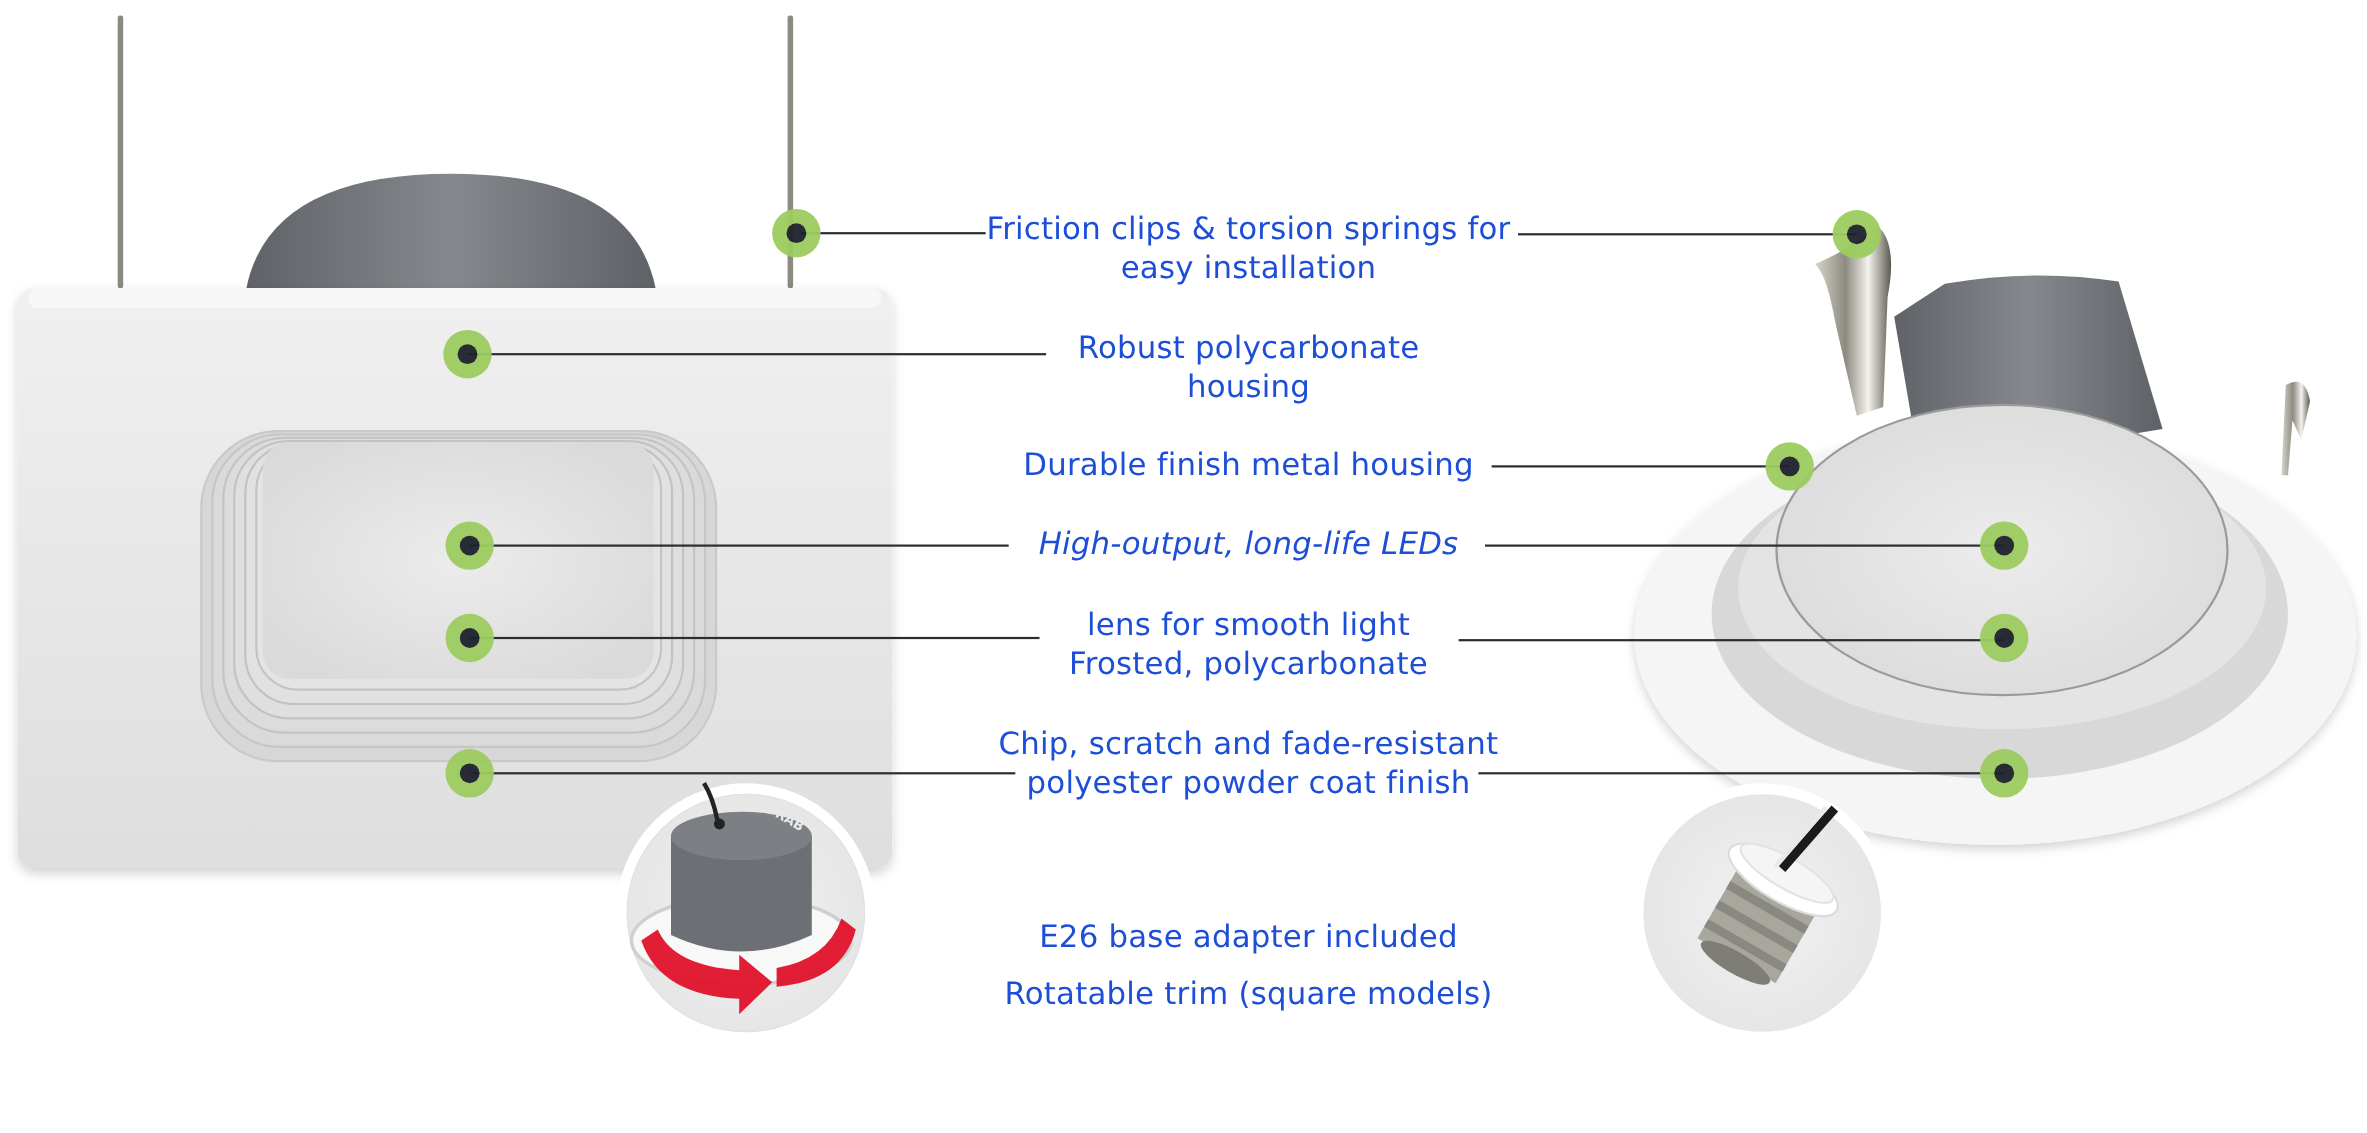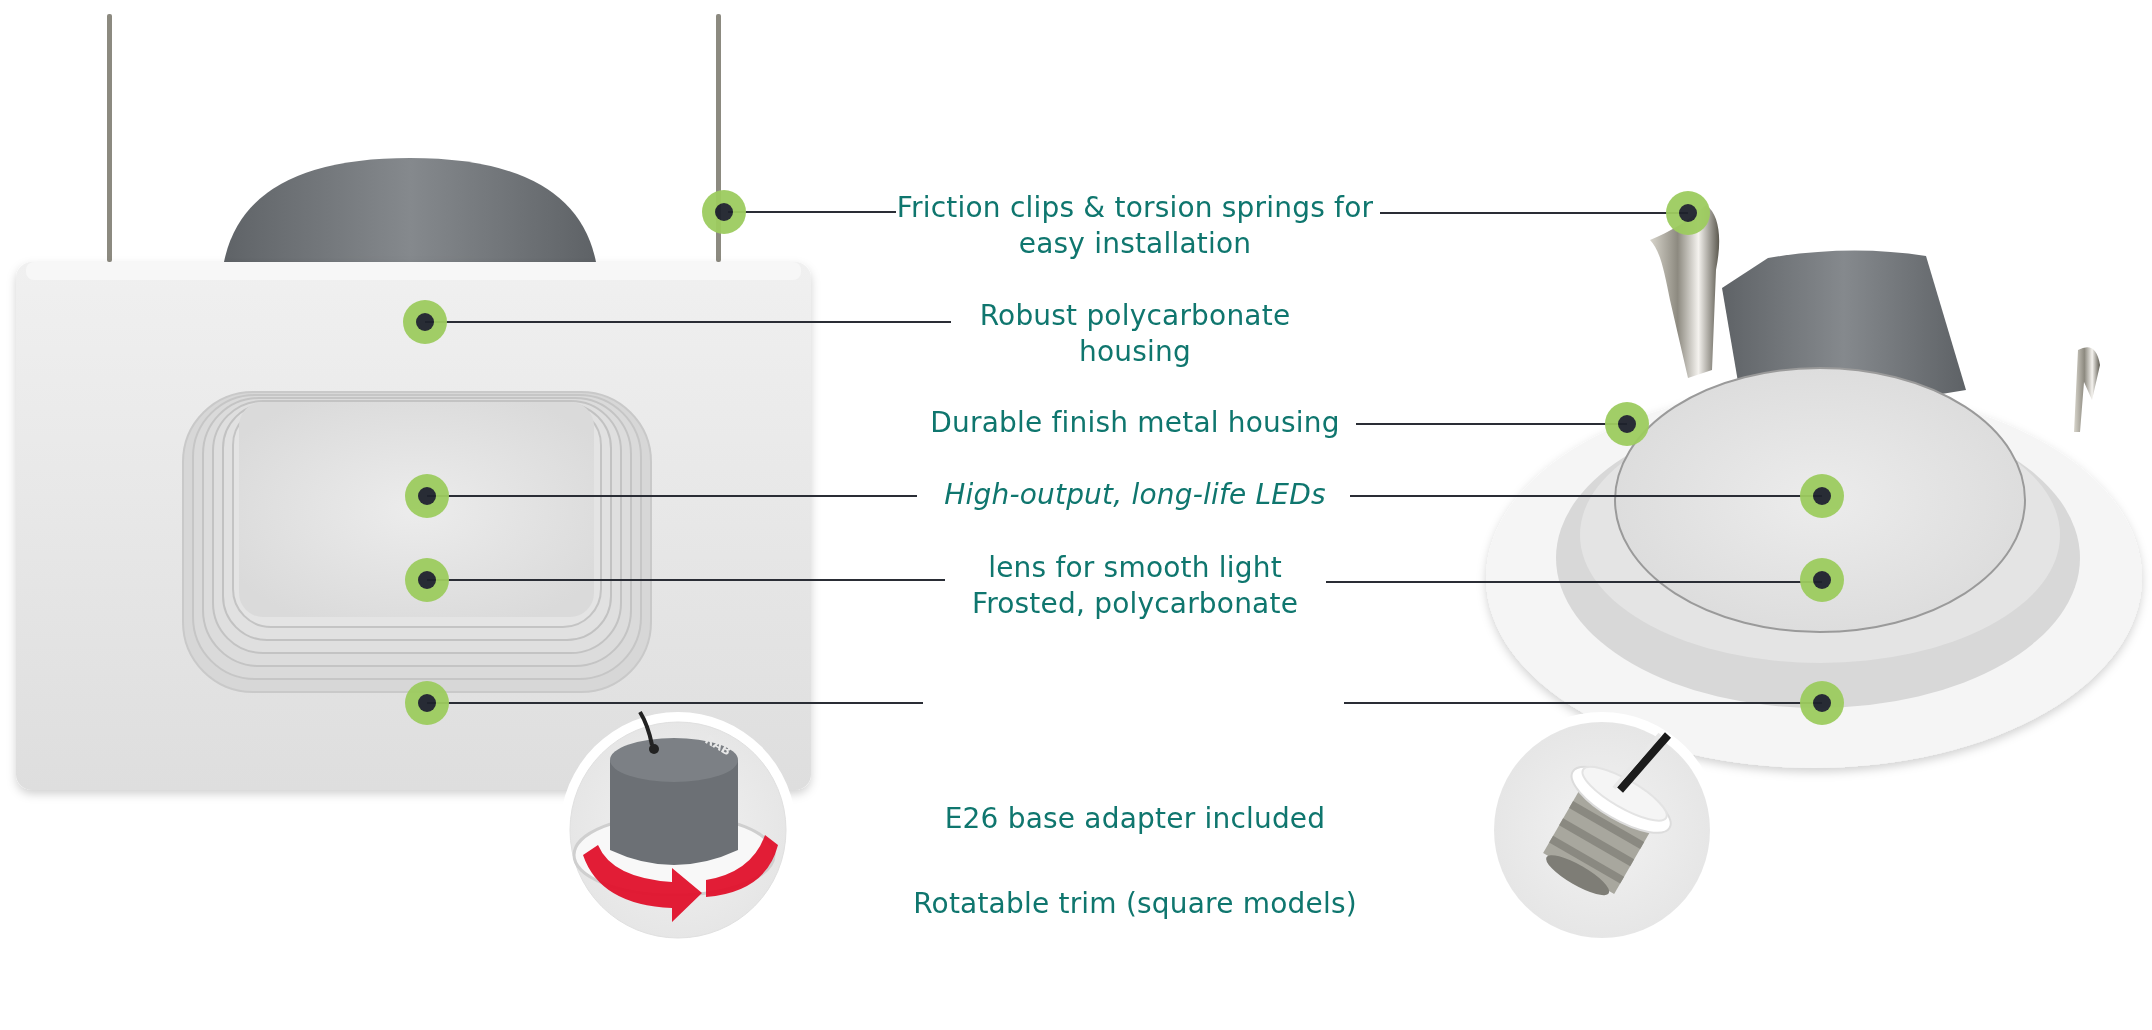--- a/index.html
+++ b/index.html
@@ -1,19 +1,19 @@
 <!DOCTYPE html>
 <html><head>
 <meta charset="utf-8">
 <style>
   html, body { margin:0; padding:0; background:#ffffff; }
   body { width:2152px; height:1030px; position:relative; overflow:hidden; font-family:"DejaVu Sans", sans-serif; }
   .stage { position:absolute; left:0; top:0; width:2152px; height:1030px; }
   svg.art { position:absolute; left:0; top:0; }
-  .label { position:absolute; left:880px; width:510px; text-align:center; color:#0f766e; font-size:28px; line-height:36px; letter-spacing:0.2px; }
+  .label { position:absolute; left:880px; width:510px; text-align:center; color:#1d4ed8; font-size:28px; line-height:36px; letter-spacing:0.2px; }
   .callout-dot { position:absolute; width:44px; height:44px; margin-left:-22px; margin-top:-22px; border-radius:50%; background:#9dcc5f; opacity:0.95; }
   .callout-dot::after { content:""; position:absolute; left:13px; top:13px; width:18px; height:18px; border-radius:50%; background:#1e222c; }
   .leader { position:absolute; height:2px; background:#2a2d35; }
 </style>
 </head>
 <body>
 
 <div class="stage">
 
   <svg class="art" width="2152" height="1030" viewBox="0 0 2152 1030">
@@ -136,19 +136,23 @@
   <div class="label" style="top:405px;">
     <div>Durable finish metal housing</div>
   </div>
   <div class="label" style="top:477px;font-style:italic;">
     <div>High-output, long-life LEDs</div>
   </div>
   <div class="label" style="top:550px;">
     <div>lens for smooth light</div>
     <div>Frosted, polycarbonate</div>
   </div>
-  <div class="label" style="top:801px;">
+  <div class="label" style="top:658px;">
+    <div>Chip, scratch and fade-resistant</div>
+    <div>polyester powder coat finish</div>
+  </div>
+  <div class="label" style="top:834px;">
     <div>E26 base adapter included</div>
   </div>
   <div class="label" style="top:886px;">
     <div>Rotatable trim (square models)</div>
   </div>
 </div>
 
 </body></html>

